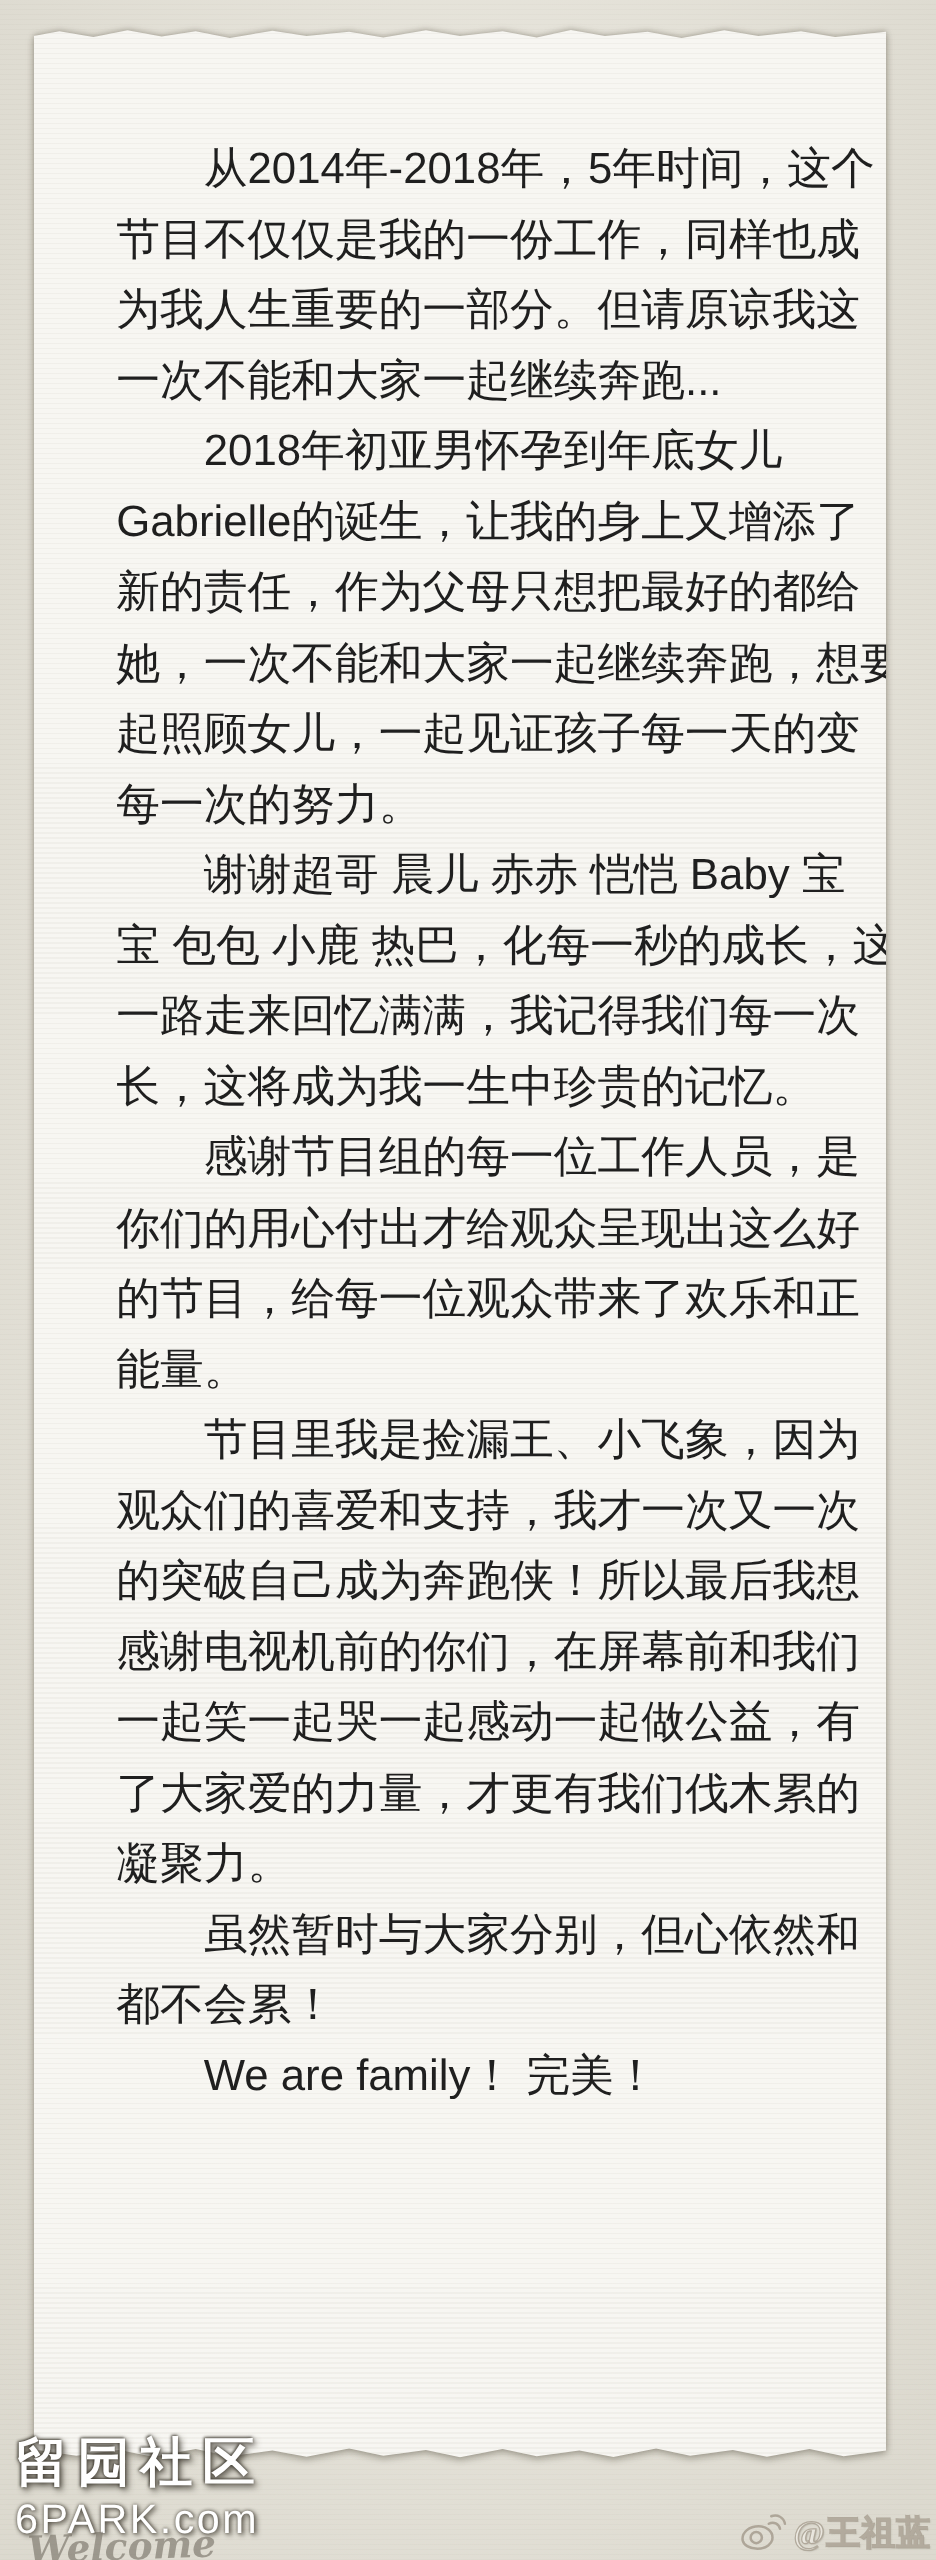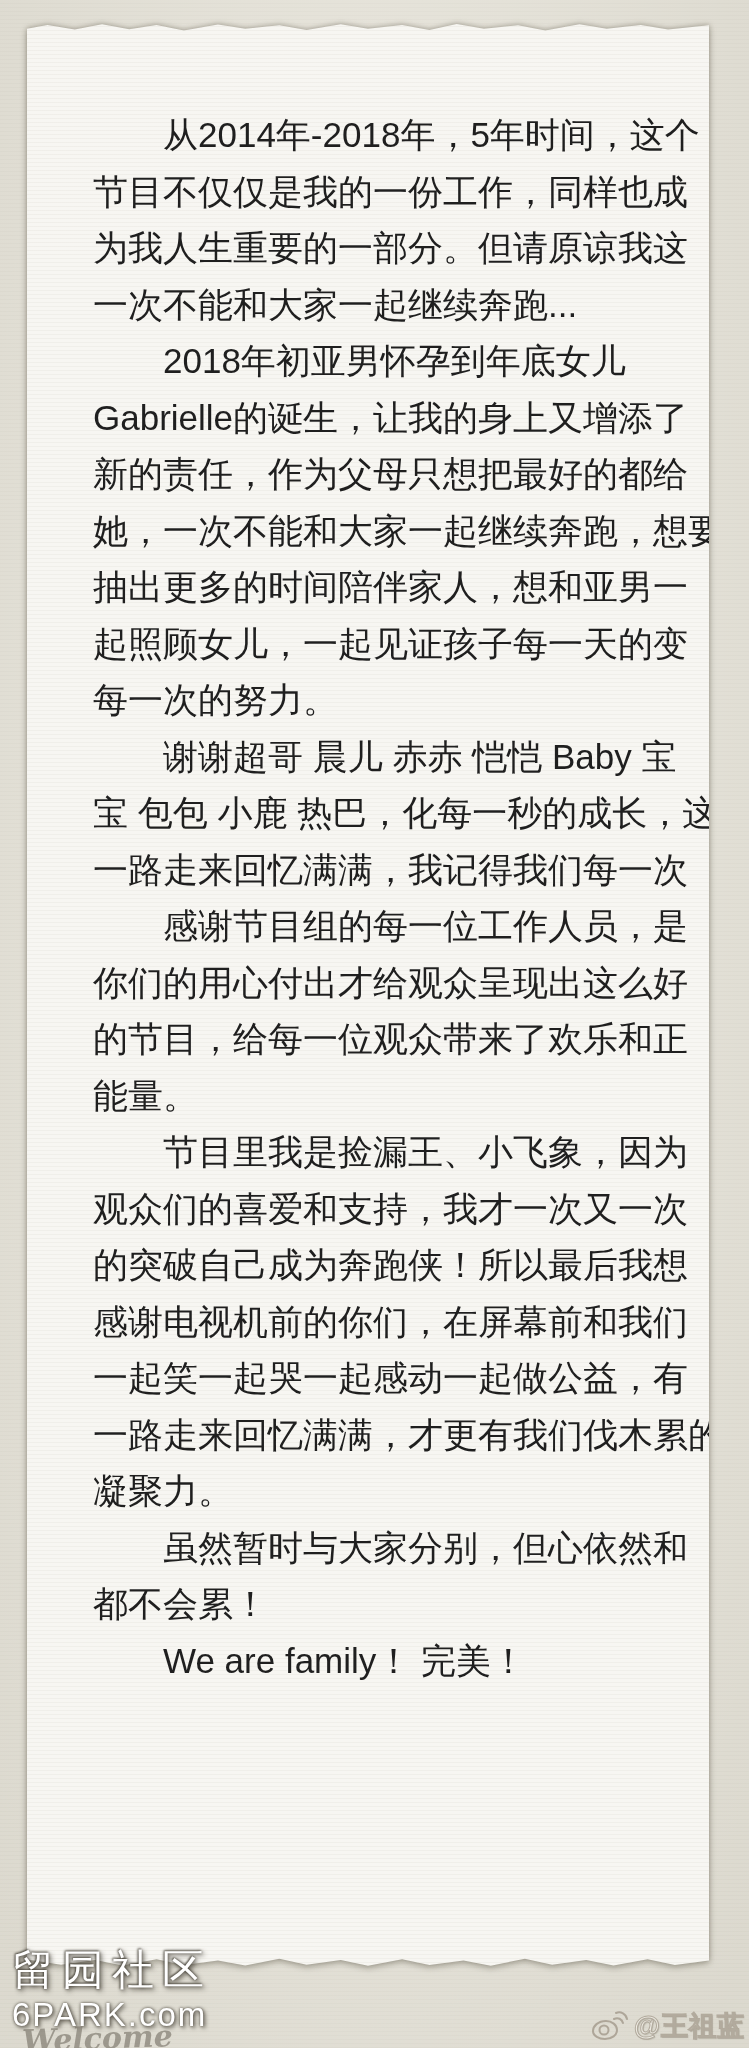--- a/index.html
+++ b/index.html
@@ -35,21 +35,21 @@
   }
   .letter-text{
     position:absolute;left:66px;top:84px;width:604px;
     font-size:35px;color:#1f1f1f;
   }
   .line{height:56.5px;line-height:56.5px;white-space:nowrap;}
   .line.indent{text-indent:2em;}
   
   .wm-left{position:absolute;left:12px;top:1942px;color:#fff;}
   .wm-site{
-    font-size:42px;font-weight:normal;letter-spacing:8px;
+    font-size:42px;font-weight:bold;letter-spacing:8px;
     font-family:"DejaVu Serif",serif;
     text-shadow:0 0 3px rgba(62,58,48,.95), 2px 2px 5px rgba(62,58,48,.85), -1px -1px 2px rgba(62,58,48,.6);
   }
   .wm-url{
     margin-top:-2px;font-size:33px;font-weight:normal;letter-spacing:2px;
     text-shadow:0 0 3px rgba(62,58,48,.9), 2px 2px 4px rgba(62,58,48,.8);
   }
   .wm-welcome{
     margin-top:-14px;margin-left:10px;
     font-family:"DejaVu Serif",serif;font-style:italic;font-weight:bold;
@@ -58,55 +58,56 @@
   
   .wm-right{
     position:absolute;right:4px;top:2008px;
     display:flex;align-items:center;gap:6px;
   }
   .wm-right .handle{
     font-size:27px;font-weight:bold;letter-spacing:1px;
     color:rgba(246,243,236,.75);
     -webkit-text-stroke:1px rgba(168,160,146,.85);
     text-shadow:1px 1px 1px rgba(130,124,110,.35);
+    font-family:Liberation Serif, serif;
   }
   .weibo-icon{display:block;}
 </style>
 </head>
 <body>
 
 <div class="canvas">
 
   <div class="paper-shadow">
     <div class="paper">
       <div class="letter-text">
           <div class="line indent">从2014年-2018年，5年时间，这个</div>
           <div class="line">节目不仅仅是我的一份工作，同样也成</div>
           <div class="line">为我人生重要的一部分。但请原谅我这</div>
           <div class="line">一次不能和大家一起继续奔跑...</div>
           <div class="line indent">2018年初亚男怀孕到年底女儿</div>
           <div class="line">Gabrielle的诞生，让我的身上又增添了</div>
           <div class="line">新的责任，作为父母只想把最好的都给</div>
           <div class="line">她，一次不能和大家一起继续奔跑，想要</div>
-          <div class="line">抽出更多的时间陪伴家人，想和亚男一</div>
           <div class="line">起照顾女儿，一起见证孩子每一天的变</div>
           <div class="line">每一次的努力。</div>
           <div class="line indent">谢谢超哥 晨儿 赤赤 恺恺 Baby 宝</div>
           <div class="line">宝 包包 小鹿 热巴，化每一秒的成长，这</div>
           <div class="line">一路走来回忆满满，我记得我们每一次</div>
+          <div class="line">长，这将成为我一生中珍贵的记忆。</div>
           <div class="line indent">感谢节目组的每一位工作人员，是</div>
           <div class="line">你们的用心付出才给观众呈现出这么好</div>
           <div class="line">的节目，给每一位观众带来了欢乐和正</div>
           <div class="line">能量。</div>
           <div class="line indent">节目里我是捡漏王、小飞象，因为</div>
           <div class="line">观众们的喜爱和支持，我才一次又一次</div>
           <div class="line">的突破自己成为奔跑侠！所以最后我想</div>
           <div class="line">感谢电视机前的你们，在屏幕前和我们</div>
           <div class="line">一起笑一起哭一起感动一起做公益，有</div>
-          <div class="line">一路走来回忆满满，才更有我们伐木累的</div>
+          <div class="line">了大家爱的力量，才更有我们伐木累的</div>
           <div class="line">凝聚力。</div>
           <div class="line indent">虽然暂时与大家分别，但心依然和</div>
           <div class="line">都不会累！</div>
           <div class="line indent">We are family！ 完美！</div>
         </div>
     </div>
   </div>
 
   <div class="wm-left">
     <div class="wm-site">留园社区</div>

